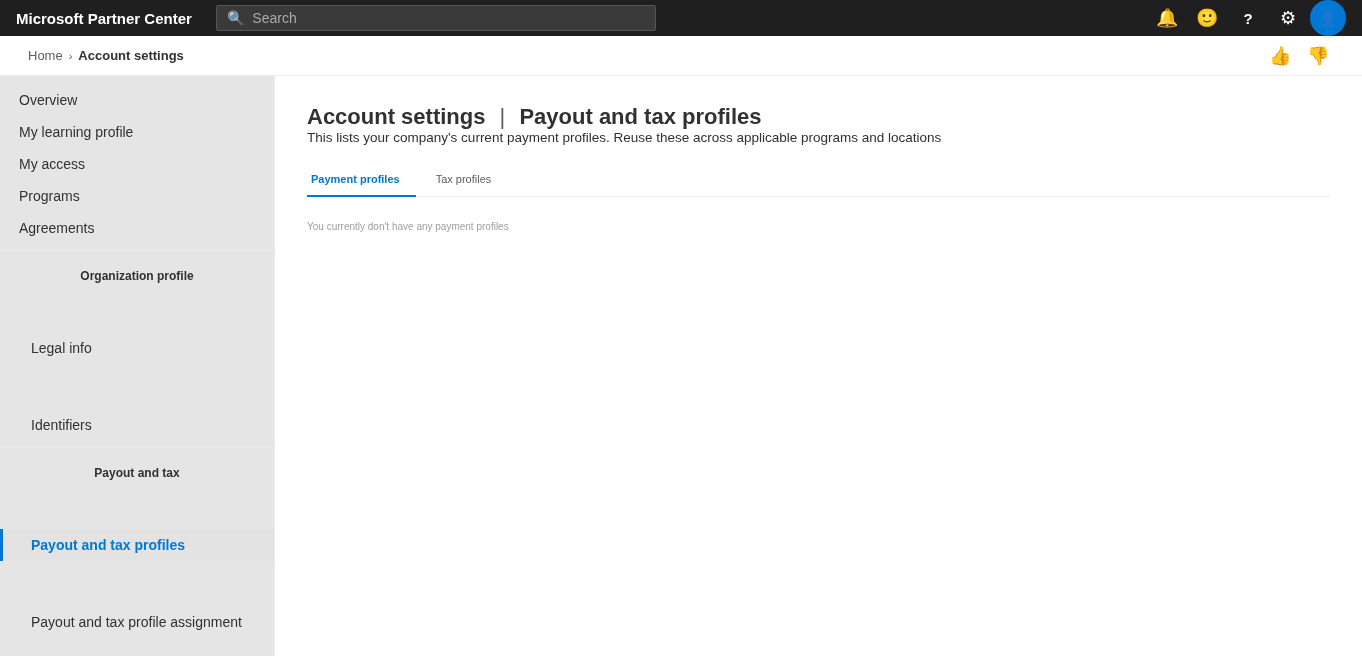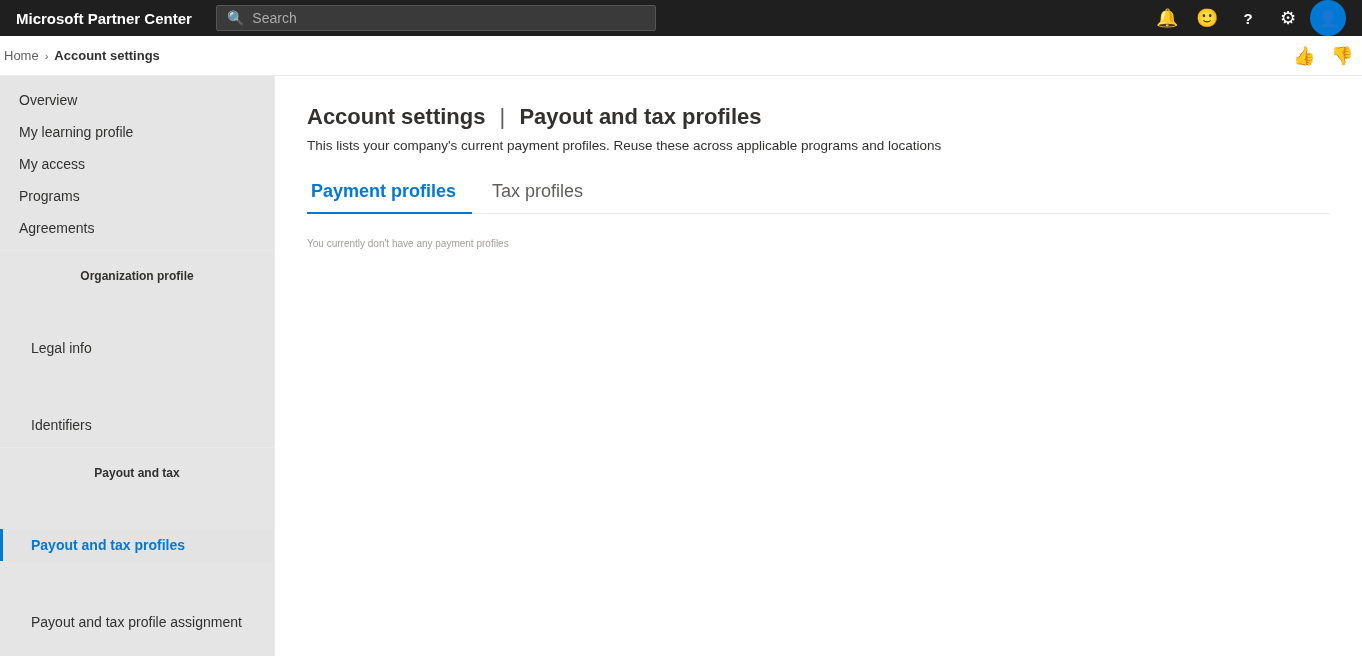--- a/index.html
+++ b/index.html
@@ -69,21 +69,21 @@
       border-radius: 50%;
       font-size: 14px;
       font-weight: 600;
     }
 
     
     .breadcrumb-bar {
       height: 40px;
       display: flex;
       align-items: center;
-      padding: 0 4px;
+      padding: 0 28px;
       background: #fff;
       border-bottom: 1px solid #edebe9;
       justify-content: space-between;
     }
     .breadcrumb {
       display: flex;
       align-items: center;
       gap: 6px;
       font-size: 13px;
       color: #605e5c;
@@ -158,42 +158,41 @@
     
     .main-content {
       flex: 1;
       overflow-y: auto;
       padding: 28px 32px;
     }
     .page-title {
       font-size: 22px;
       font-weight: 600;
       color: #323130;
-      margin-bottom: 8px;
     }
     .page-title span.separator {
       color: #605e5c;
       font-weight: 300;
       margin: 0 8px;
     }
     .page-subtitle {
       font-size: 13.5px;
       color: #323130;
       margin-bottom: 20px;
     }
     .tabs {
       display: flex;
       gap: 0;
       border-bottom: 1px solid #edebe9;
       margin-bottom: 24px;
     }
     .tab {
       padding: 8px 16px 10px 4px;
       cursor: pointer;
-      font-size: 18px;
+      font-size: 11px;
       color: #605e5c;
       border-bottom: 2px solid transparent;
       margin-bottom: -1px;
       margin-right: 16px;
     }
     .tab.active {
       color: #0078d4;
       border-bottom: 2px solid #0078d4;
       font-weight: 600;
     }

